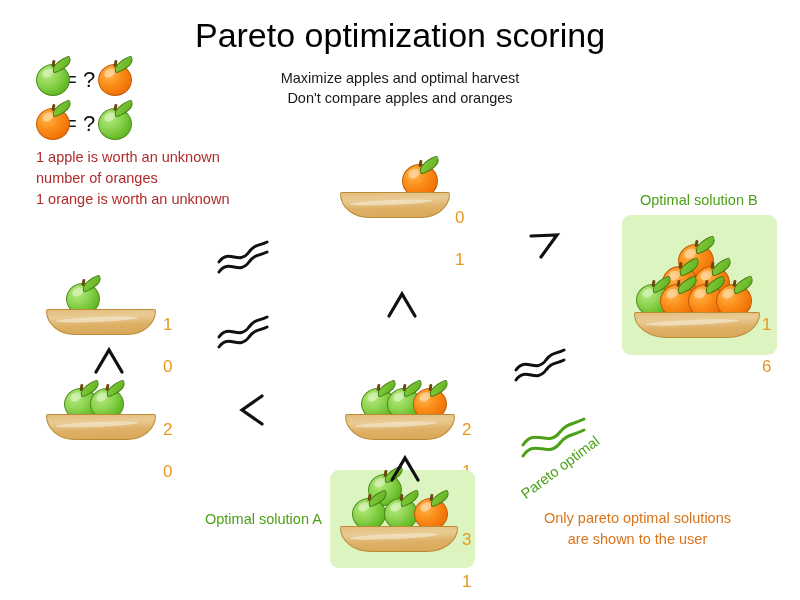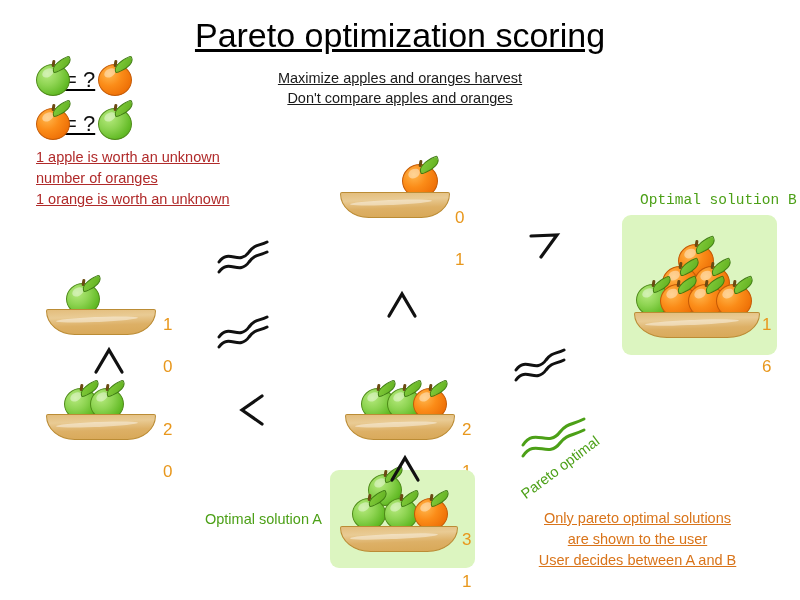--- a/index.html
+++ b/index.html
@@ -9,21 +9,21 @@
   }
   #canvas {
     position: relative;
     width: 800px;
     height: 600px;
     background: #ffffff;
     overflow: hidden;
     font-family: "Liberation Sans", sans-serif;
     color: #000000;
   }
-  .abs { position: absolute; text-decoration: underline; }
+  .abs { position: absolute; }
 
   
   #title {
     left: 0; top: 16px; width: 800px;
     text-align: center;
     font-size: 34px;
     color: #000;
     letter-spacing: 0px;
   }
   #subtitle {
@@ -172,21 +172,21 @@
   }
 </style>
 </head>
 <body>
 
 <div id="canvas">
 
   <div class="abs" id="title">Pareto optimization scoring</div>
 
   <div class="abs" id="subtitle">
-    <div>Maximize apples and oranges harvest</div>
+    <div>Maximize apples and optimal harvest</div>
     <div>Don't compare apples and oranges</div>
   </div>
 
   <div class="abs" id="legend-eq">
     <div class="eq-row">
       <span class="fruit apple" style="width:34px;height:32px;">
         <span class="body"></span>
           <span class="shine"></span>
         <span class="stem"></span>
           <span class="leaf"></span>
@@ -216,21 +216,21 @@
     </div>
   </div>
 
   <div class="abs" id="legend-note">
     <div>1 apple is worth an unknown</div>
     <div>number of oranges</div>
     <div>1 orange is worth an unknown</div>
   </div>
 
   <div class="panel" style="left:622px; top:215px; width:155px; height:140px;"></div>
-  <div class="panel-label" style="left:640px; top:192px;font-family:Liberation Mono, monospace;">Optimal solution B</div>
+  <div class="panel-label" style="left:640px; top:192px;">Optimal solution B</div>
 
   <div class="basket-group" style="left:634px; top:250px; width:126px; height:88px;">
     <div class="fruit-pile" style="height:72px;">
       <span class="fruit orange" style="width:36px;height:34px;left:44px;top:0px;">
         <span class="body"></span>
           <span class="shine"></span>
           <span class="stem"></span>
           <span class="leaf"></span>
         </span>
       <span class="fruit orange" style="width:36px;height:34px;left:28px;top:22px;">
@@ -451,16 +451,15 @@
 
   <div class="op" style="left:527px; top:230px;">
     <svg width="36" height="34" viewBox="0 0 36 34">
       <path d="M4,6 L30,5 L14,27" stroke="#111" stroke-width="3.2" fill="none" stroke-linecap="round" stroke-linejoin="miter"></path>
     </svg>
   </div>
 
   <div class="abs" id="footnote">
     <div>Only pareto optimal solutions</div>
     <div>are shown to the user</div>
-    <div>User decides between A and B</div>
   </div>
 
 </div>
 
 </body></html>

